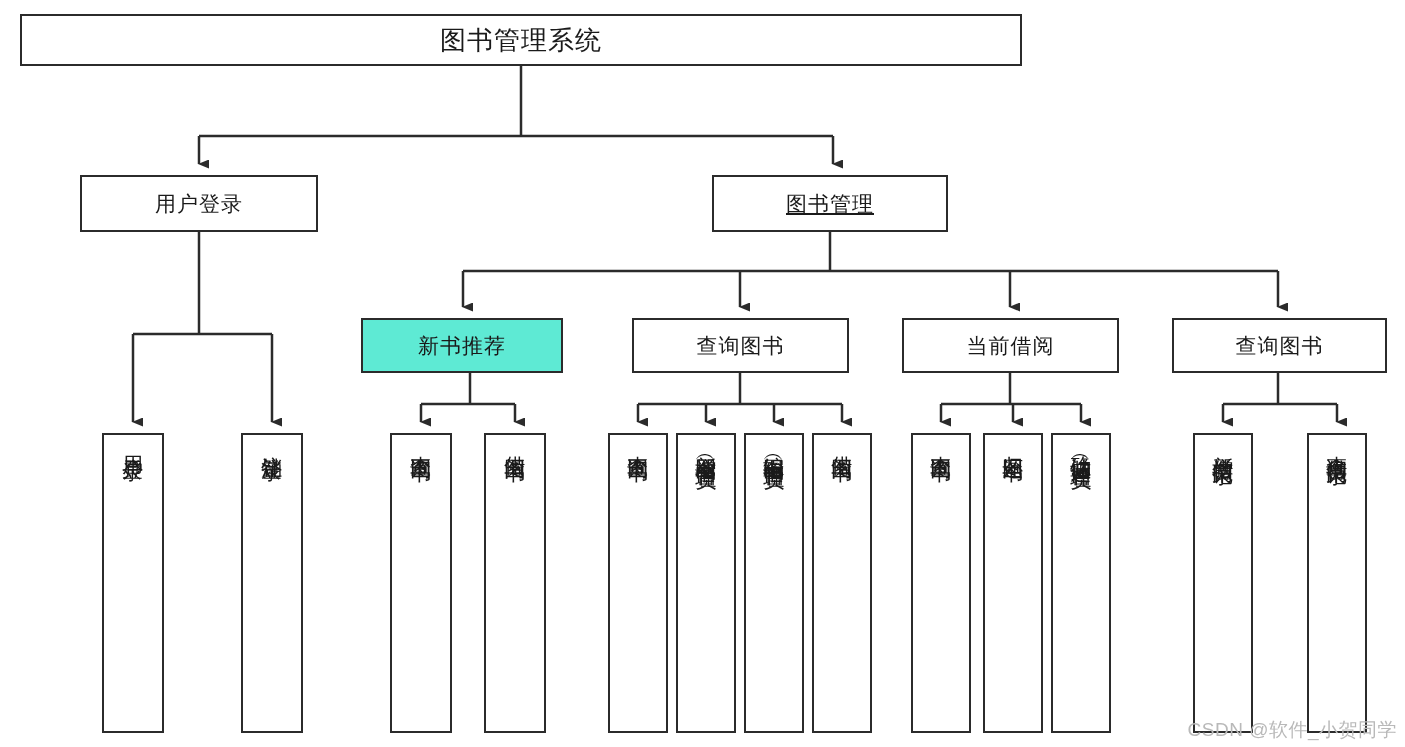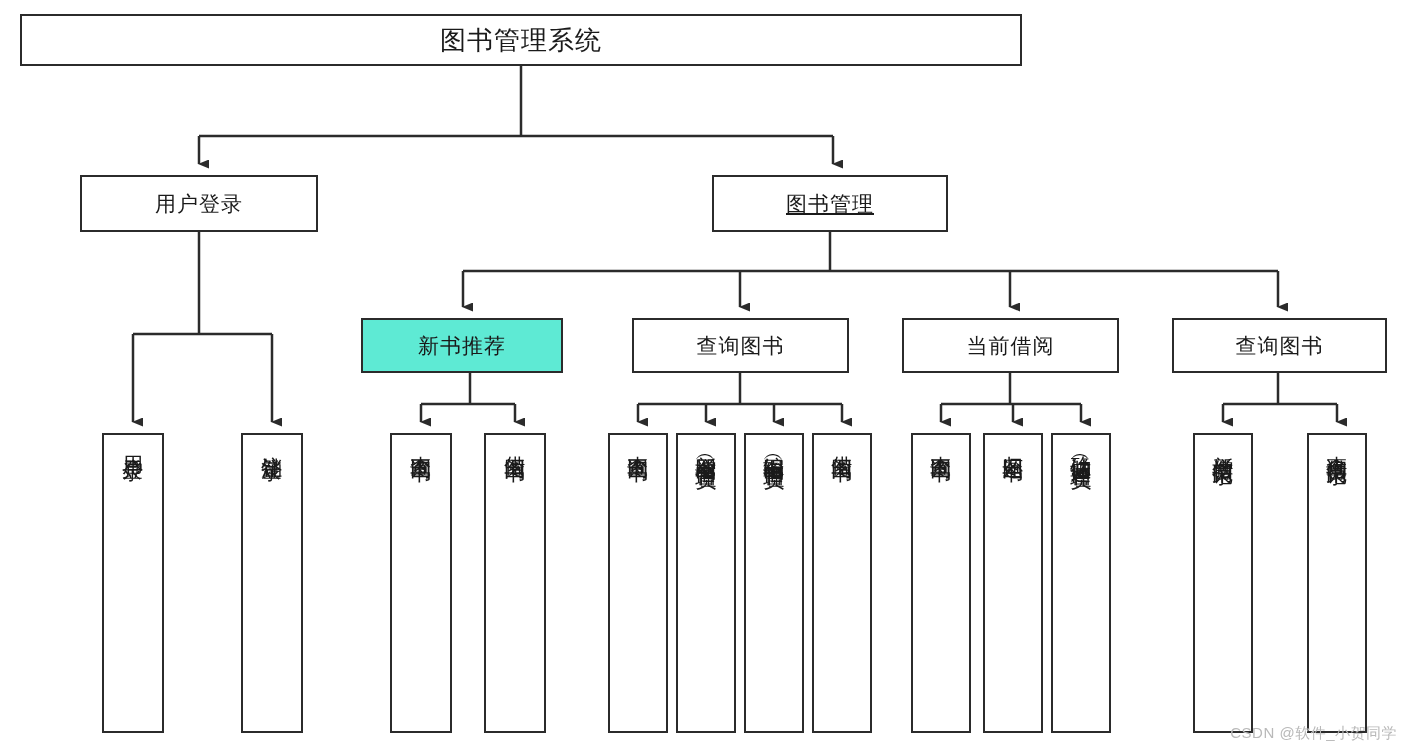--- a/index.html
+++ b/index.html
@@ -57,21 +57,21 @@
     line-height: 1.22;
     letter-spacing: 2px;
     white-space: nowrap;
     text-align: center;
     color: #1a1a1a;
   }
   .watermark {
     position: absolute;
     right: 8px;
     bottom: 4px;
-    font-size: 15px;
+    font-size: 19px;
     color: #b9b9b9;
     letter-spacing: 0.5px;
     z-index: 5;
     white-space: nowrap;
     font-family: "Liberation Sans", "DejaVu Sans", sans-serif;
   }
 </style>
 </head>
 <body>
 

